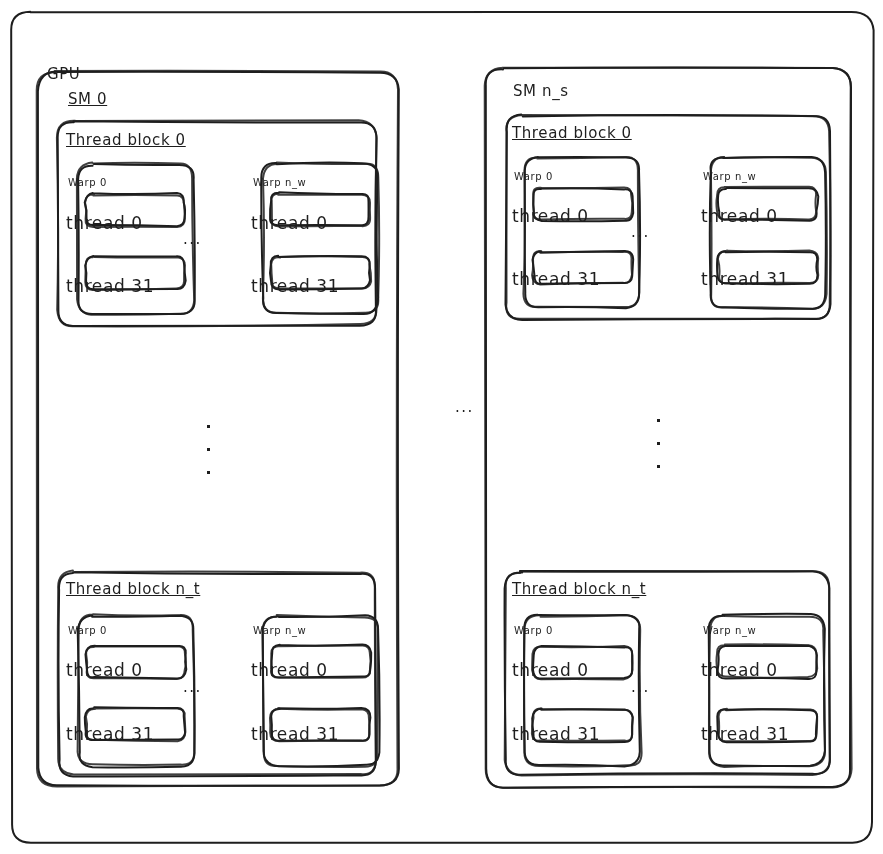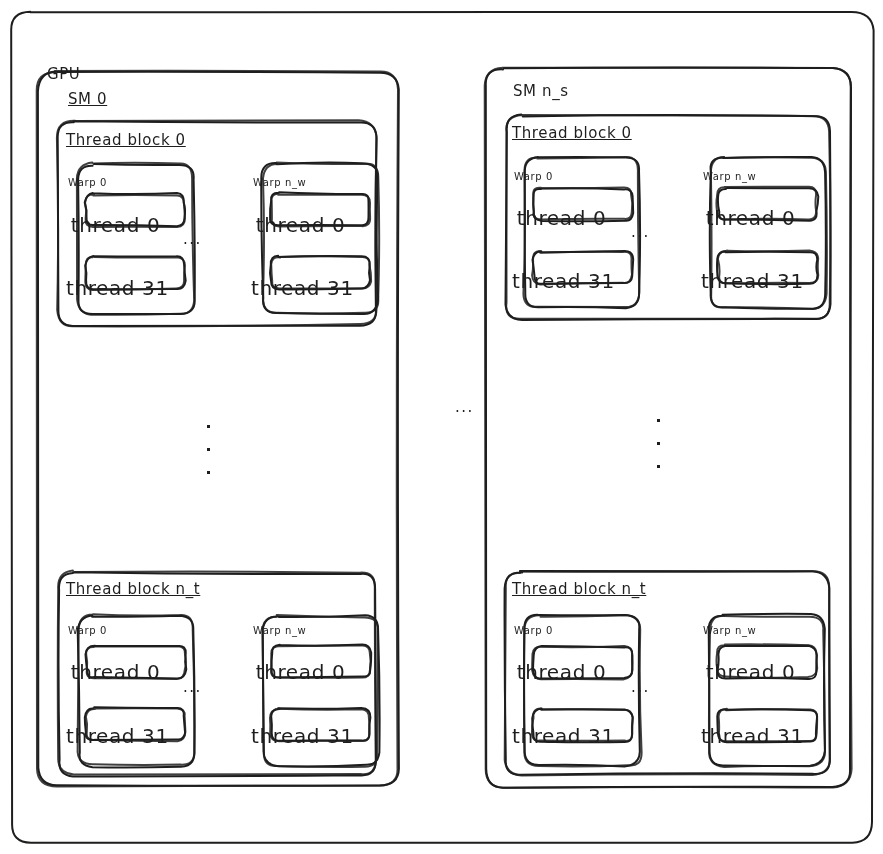--- a/index.html
+++ b/index.html
@@ -31,21 +31,21 @@
     font-family: "DejaVu Sans", sans-serif;
     white-space: nowrap;
     letter-spacing: 0.6px;
     line-height: 1;
     user-select: none;
   }
   .lbl-gpu    { font-size: 15px; margin-top: 40px; }
   .lbl-sm     { font-size: 15px; }
   .lbl-tb     { font-size: 15px; text-decoration: underline; }
   .lbl-warp   { font-size: 10px; }
-  .lbl-thread { font-size: 20px; text-align: center; }
+  .lbl-thread { font-size: 17px; text-align: left; }
   .ellipsis-h {
     position: absolute;
     font-size: 15px;
     color: #1e1e1e;
     letter-spacing: 1.5px;
     line-height: 1;
     user-select: none;
   }
   .vdots {
     position: absolute;

